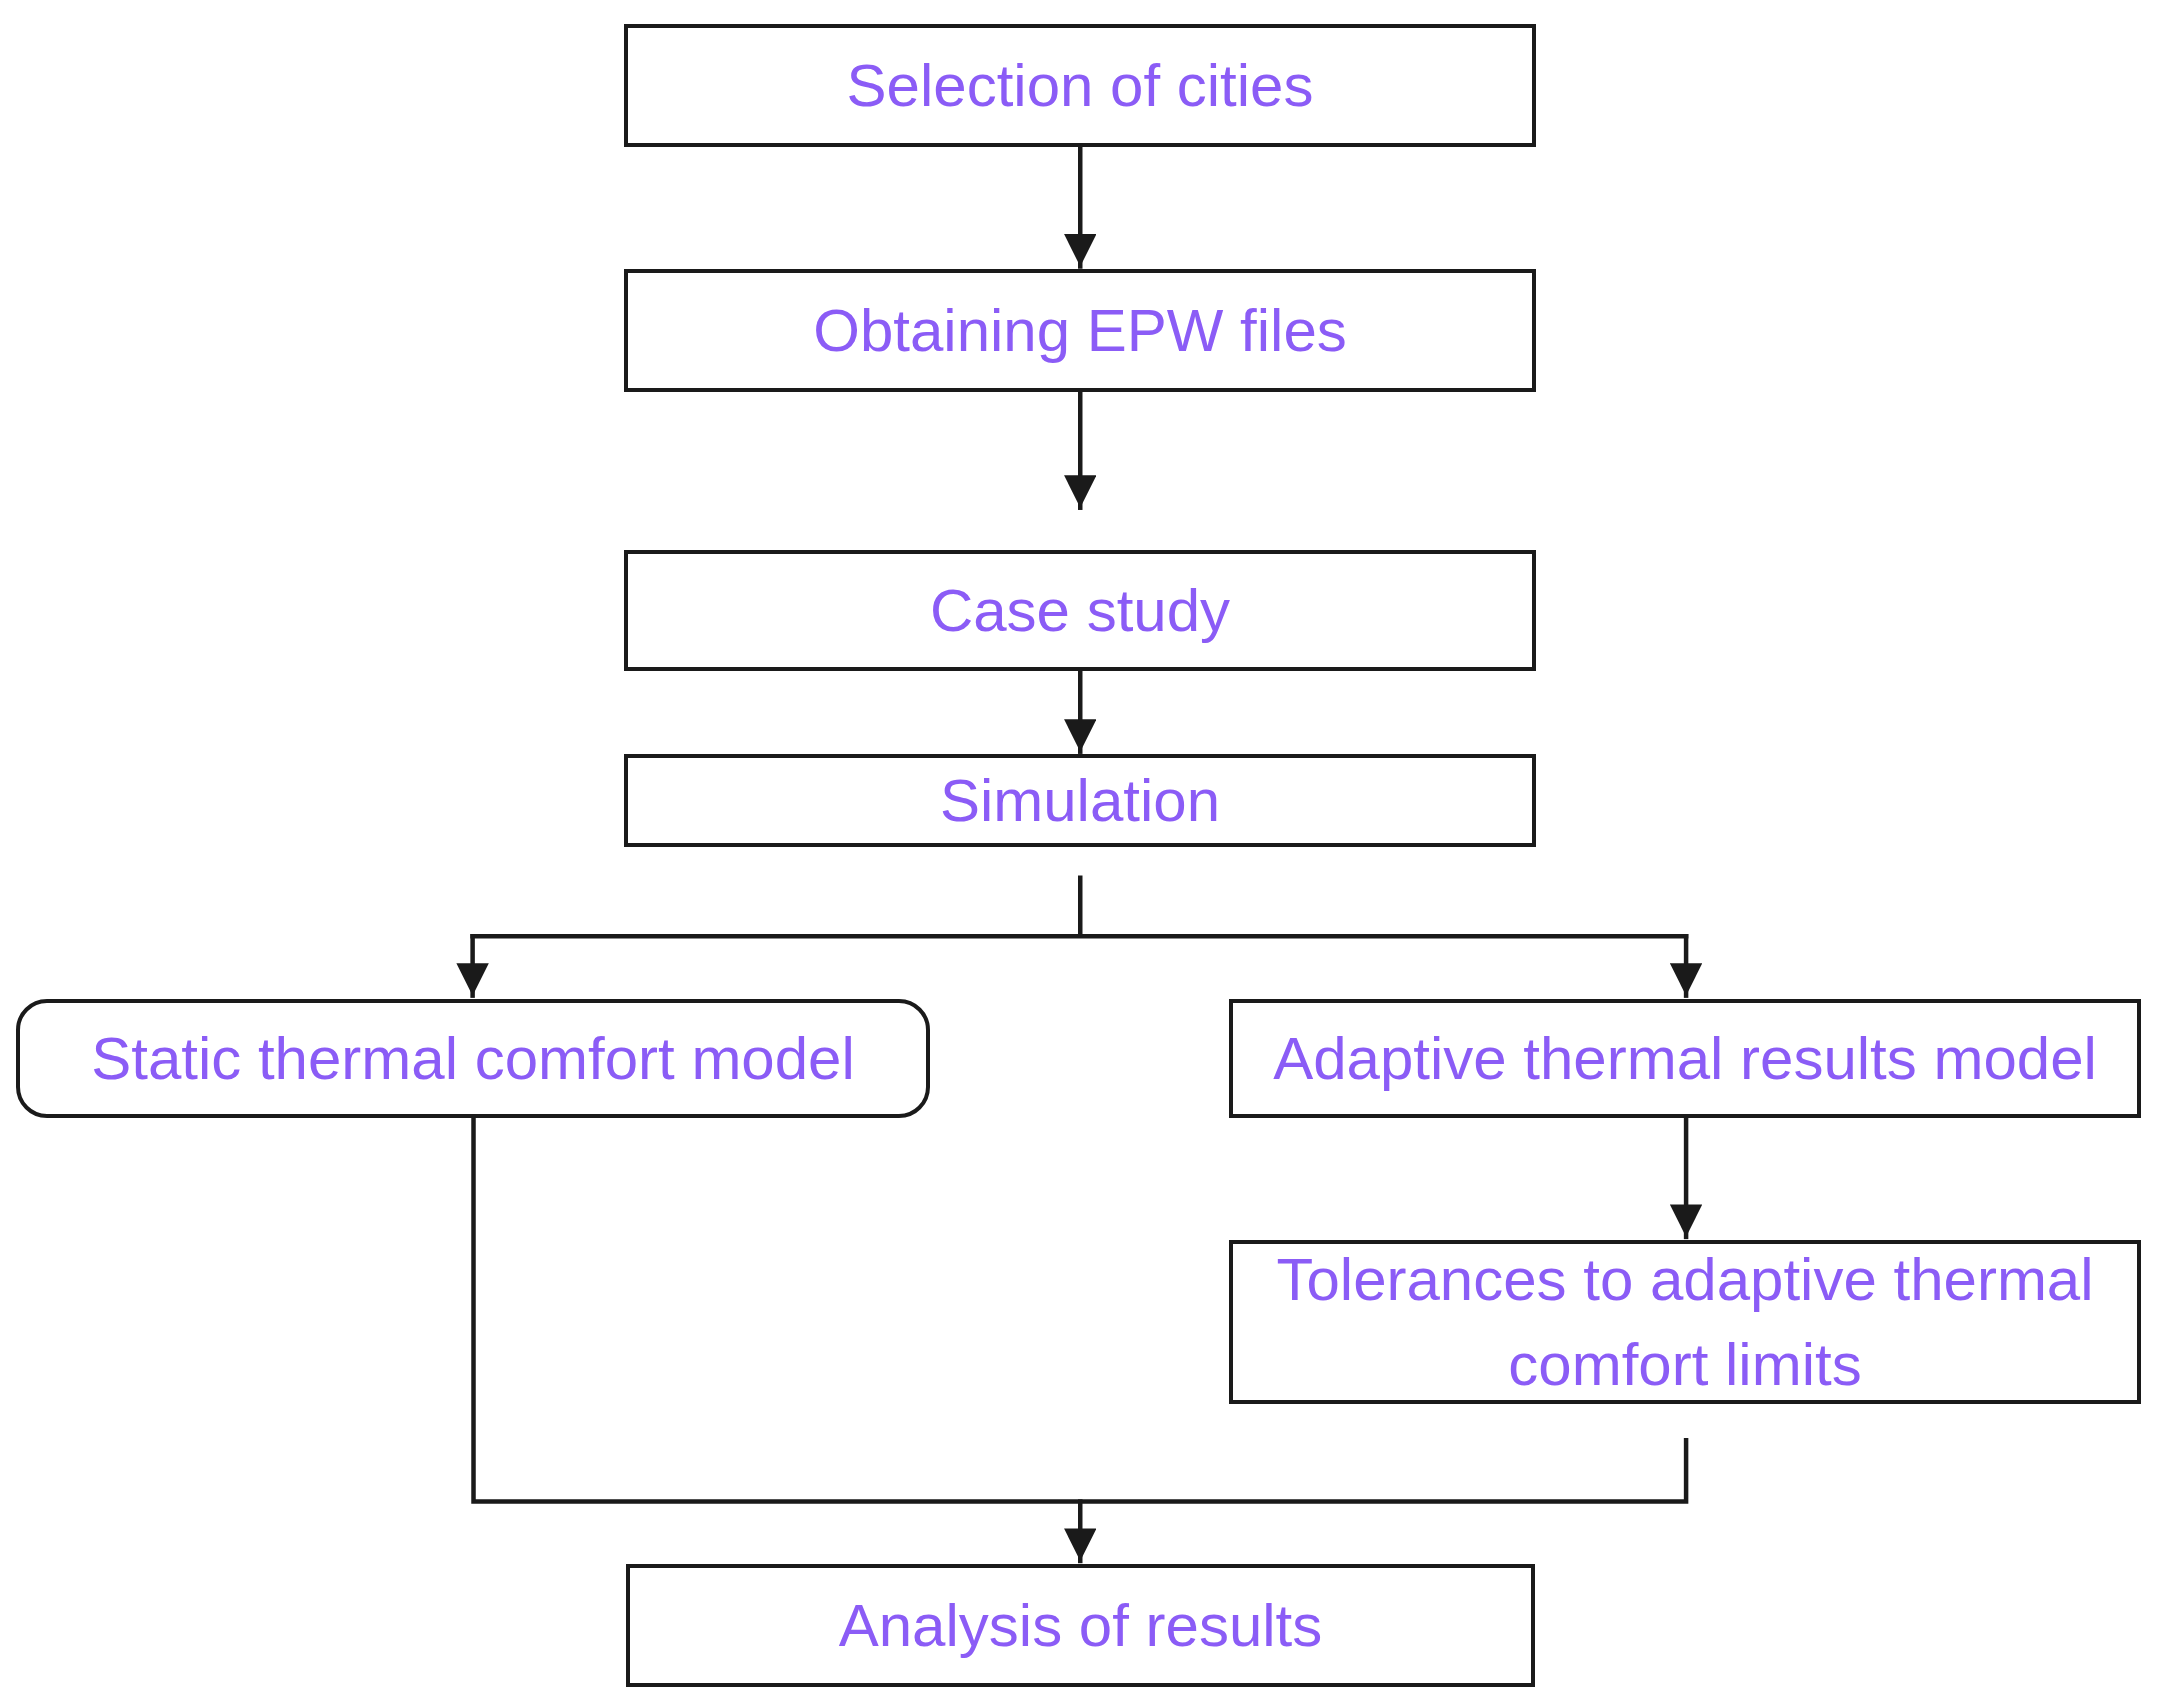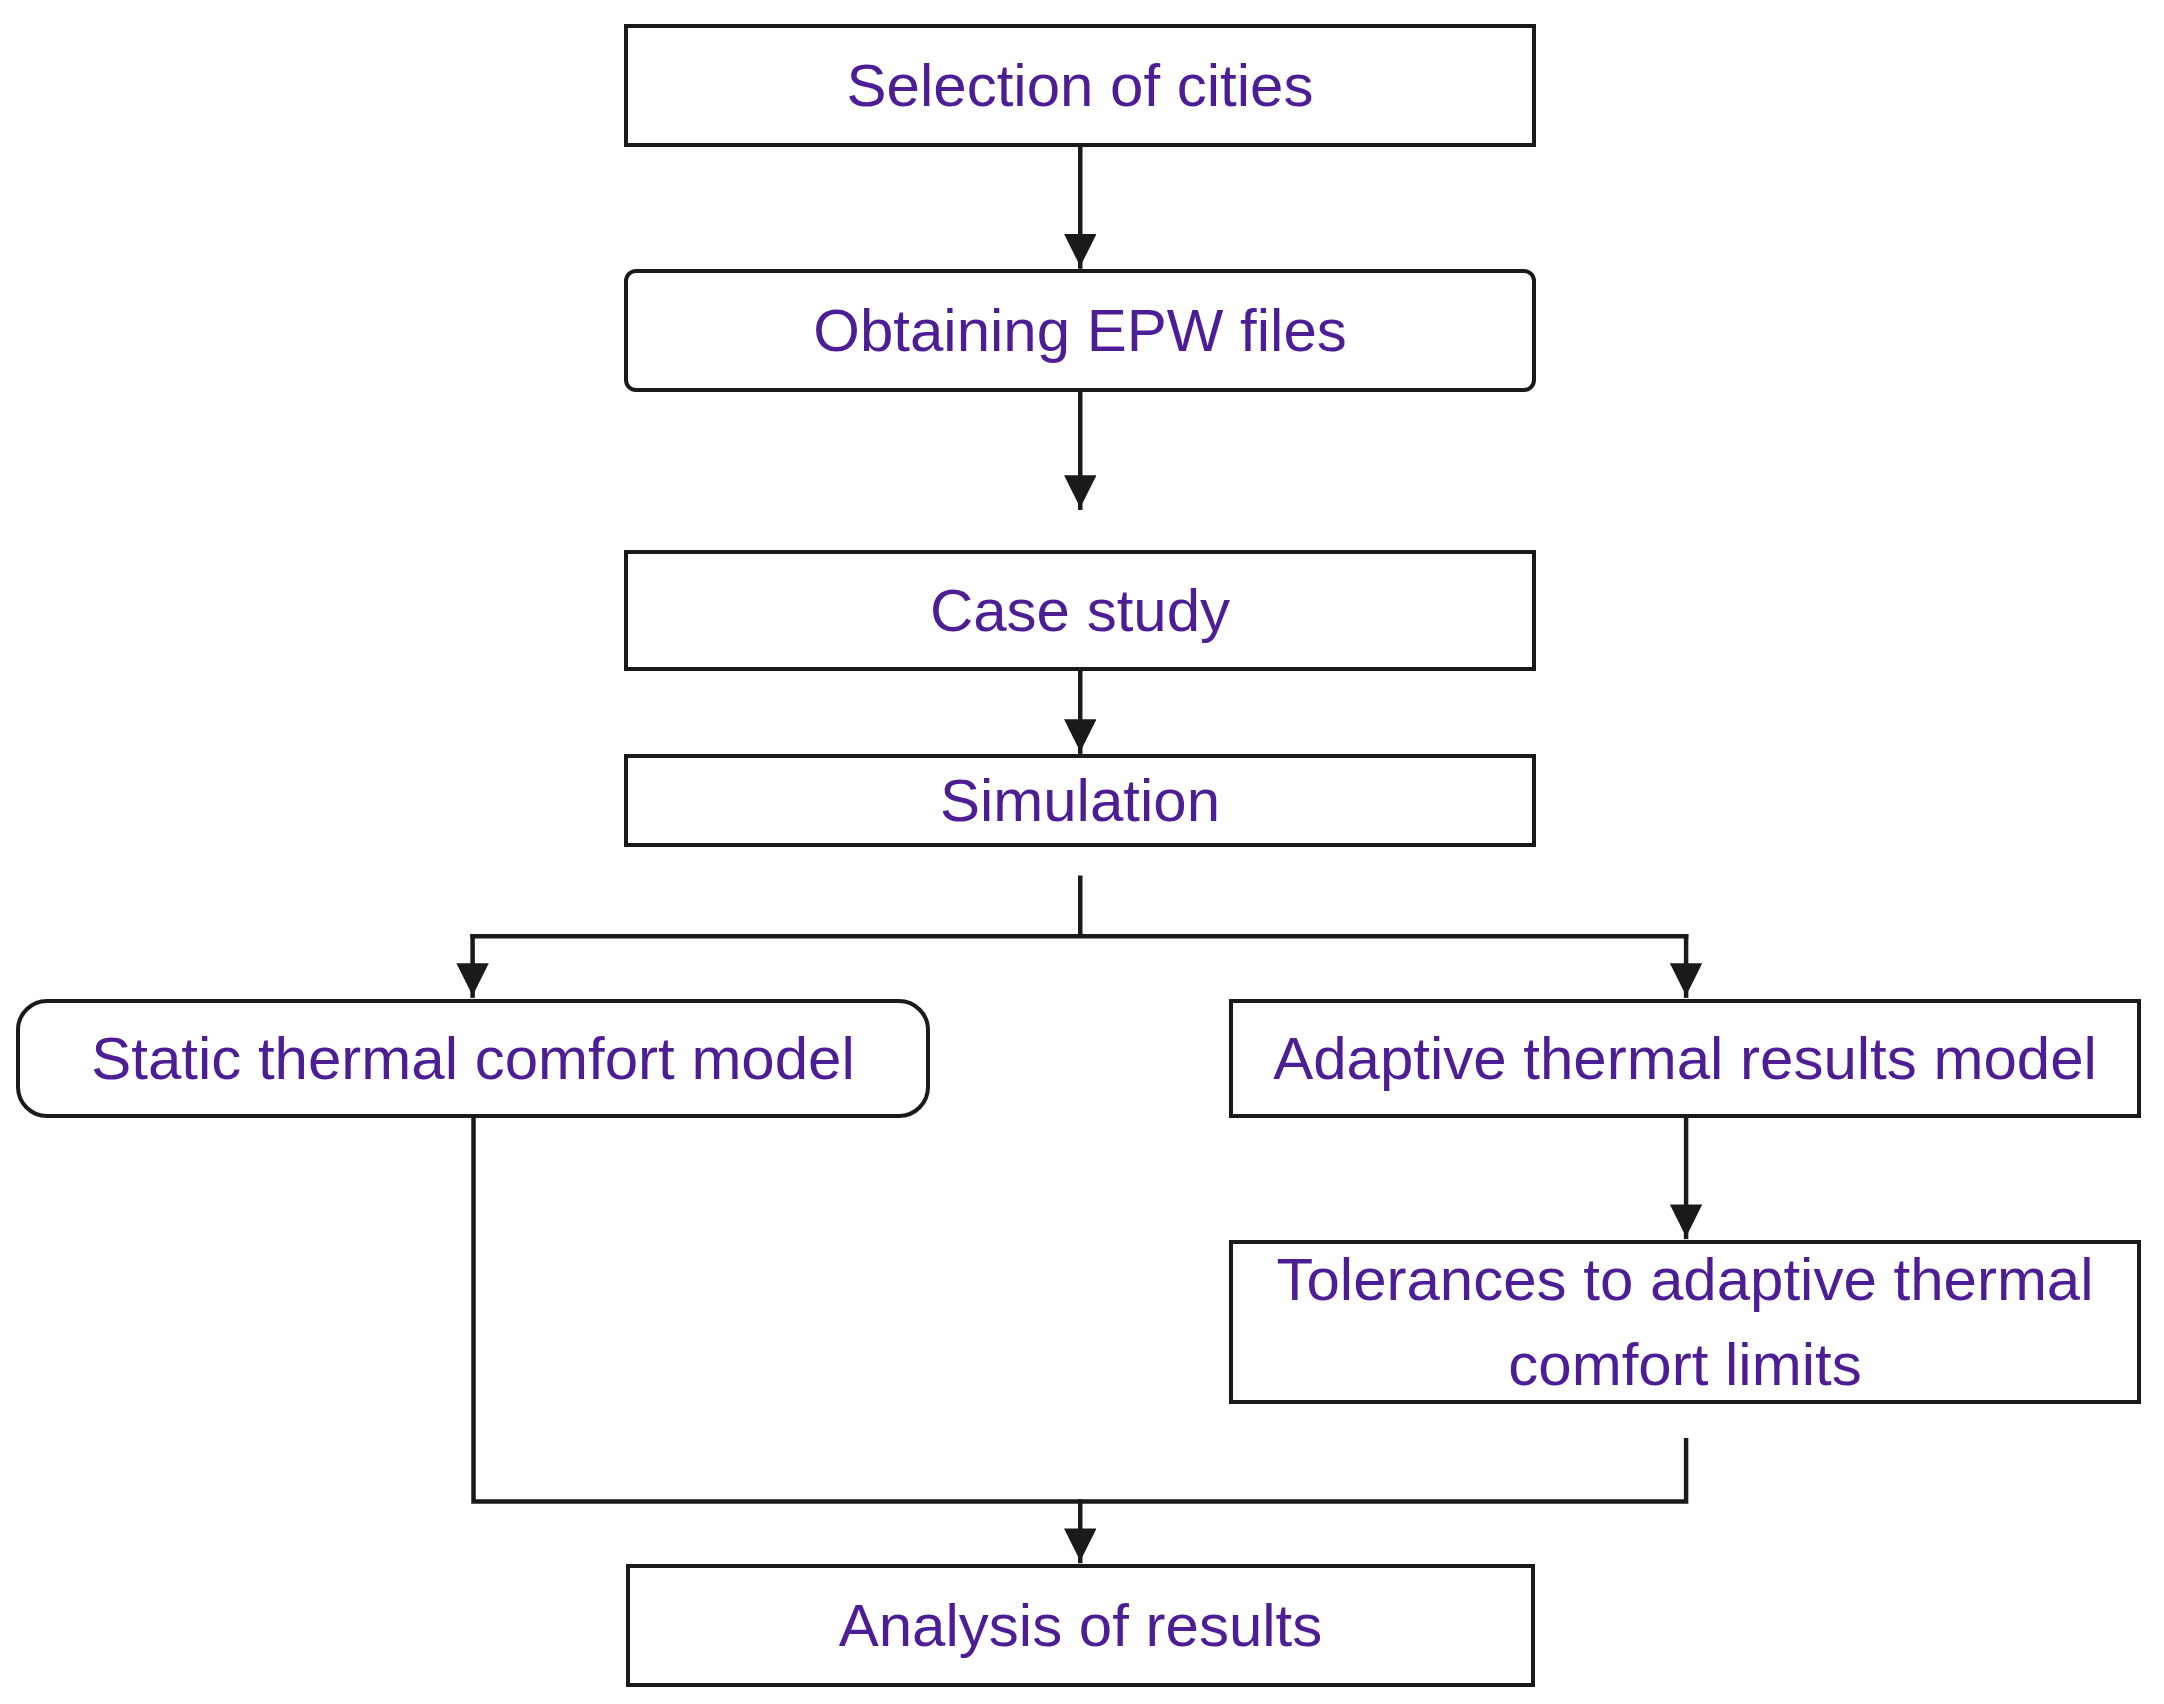--- a/index.html
+++ b/index.html
@@ -28,29 +28,29 @@
     position: absolute;
     box-sizing: border-box;
     background: #ffffff;
     border: 4.5px solid #1a1a1a;
     display: flex;
     align-items: center;
     justify-content: center;
     text-align: center;
     font-size: 60px;
     line-height: 1.2;
-    color: #4c1d95;
+    color: #8b5cf6;
     z-index: 1;
   }
   .node.multiline {
     flex-direction: column;
     line-height: 1.42;
   }
   .n-selection  { left: 624px;  top: 24px;   width: 912px; height: 123px; }
-  .n-epw        { left: 624px;  top: 269px;  width: 912px; height: 123px; border-radius: 12px; }
+  .n-epw        { left: 624px;  top: 269px;  width: 912px; height: 123px; }
   .n-case       { left: 624px;  top: 510px;  width: 912px; height: 121px; margin-top: 40px; }
   .n-sim        { left: 624px;  top: 754px;  width: 912px; height: 93px; }
   .n-static     { left: 16px;   top: 999px; width: 914px; height: 119px; border-radius: 31px; }
   .n-adaptive   { left: 1229px; top: 999px; width: 912px; height: 119px; }
   .n-tolerances { left: 1229px; top: 1240px; width: 912px; height: 164px; }
   .n-analysis   { left: 626px;  top: 1564px; width: 909px; height: 123px; }
   .connector {
     stroke: #1a1a1a;
     stroke-width: 5;
     fill: none;

